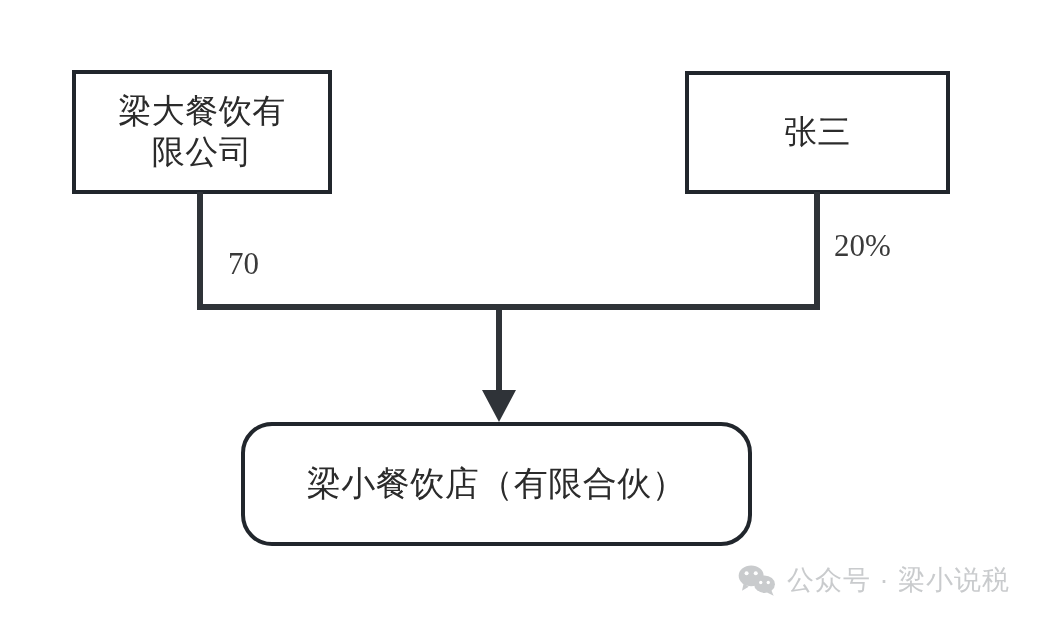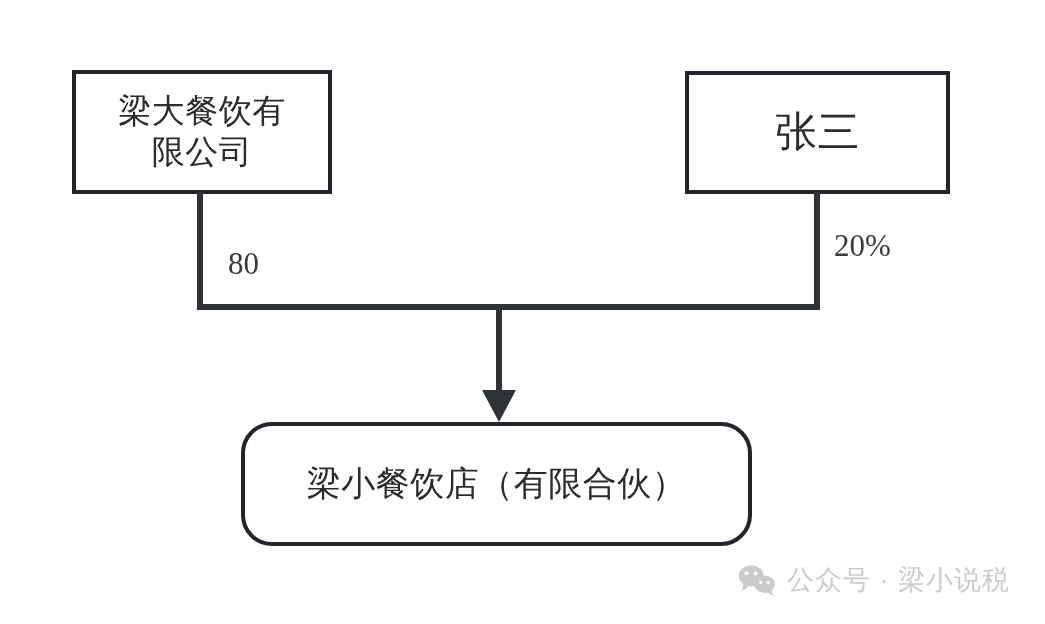--- a/index.html
+++ b/index.html
@@ -40,21 +40,21 @@
     width: 260px;
     height: 124px;
     font-size: 33px;
     padding: 0 0;
   }
   #box-parent-person {
     left: 685px;
     top: 71px;
     width: 265px;
     height: 123px;
-    font-size: 42px;
+    font-size: 33px;
   }
   #box-child-entity {
     left: 241px;
     top: 422px;
     width: 511px;
     height: 124px;
     font-size: 34px;
     border-radius: 31px;
   }
 
@@ -168,21 +168,21 @@
   <div class="line" id="line-left-vertical"></div>
 
   <div class="line" id="line-right-vertical"></div>
 
   <div class="line" id="line-horizontal"></div>
 
   <div class="line" id="line-stem-vertical"></div>
 
   <div id="arrow-head-down"></div>
 
-  <div class="edge-label" id="label-left-share">80</div>
+  <div class="edge-label" id="label-left-share">70</div>
 
   <div class="edge-label" id="label-right-share">20%</div>
 
   <div class="node-box" id="box-child-entity">
     <span class="box-text">梁小餐饮店（有限合伙）</span>
   </div>
 
   <div id="watermark">
     <svg id="watermark-wechat-icon" viewBox="0 0 48 40">
 

